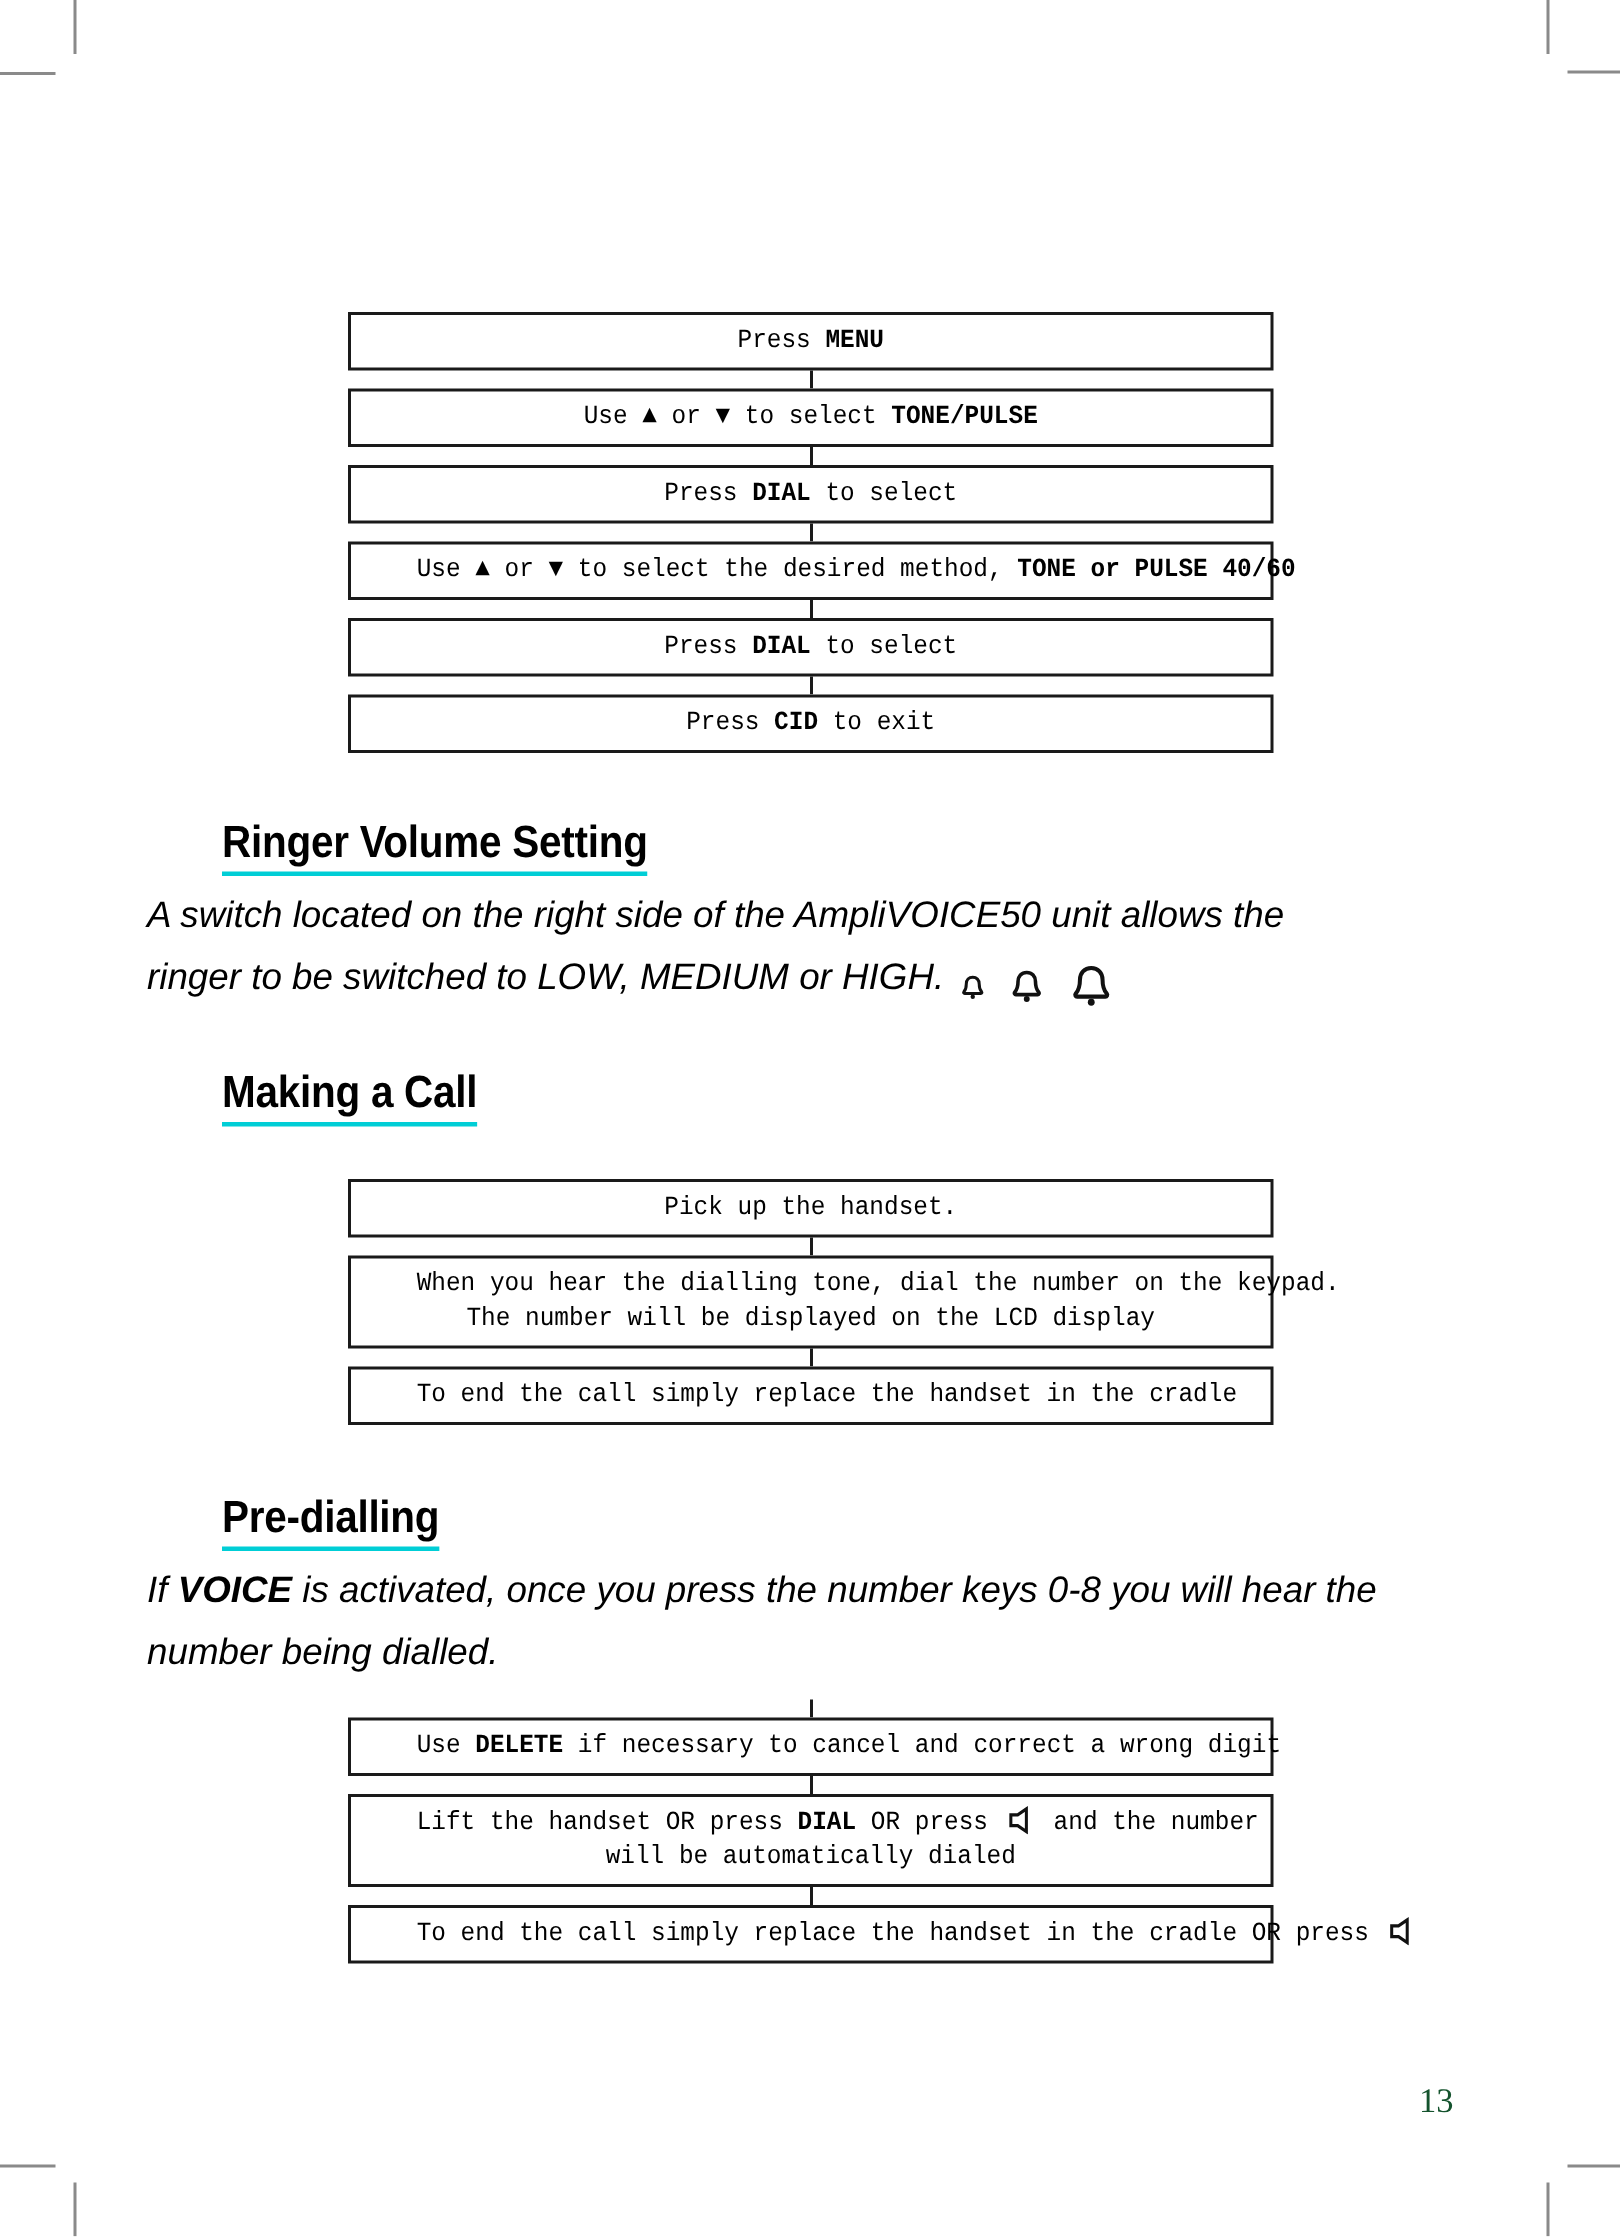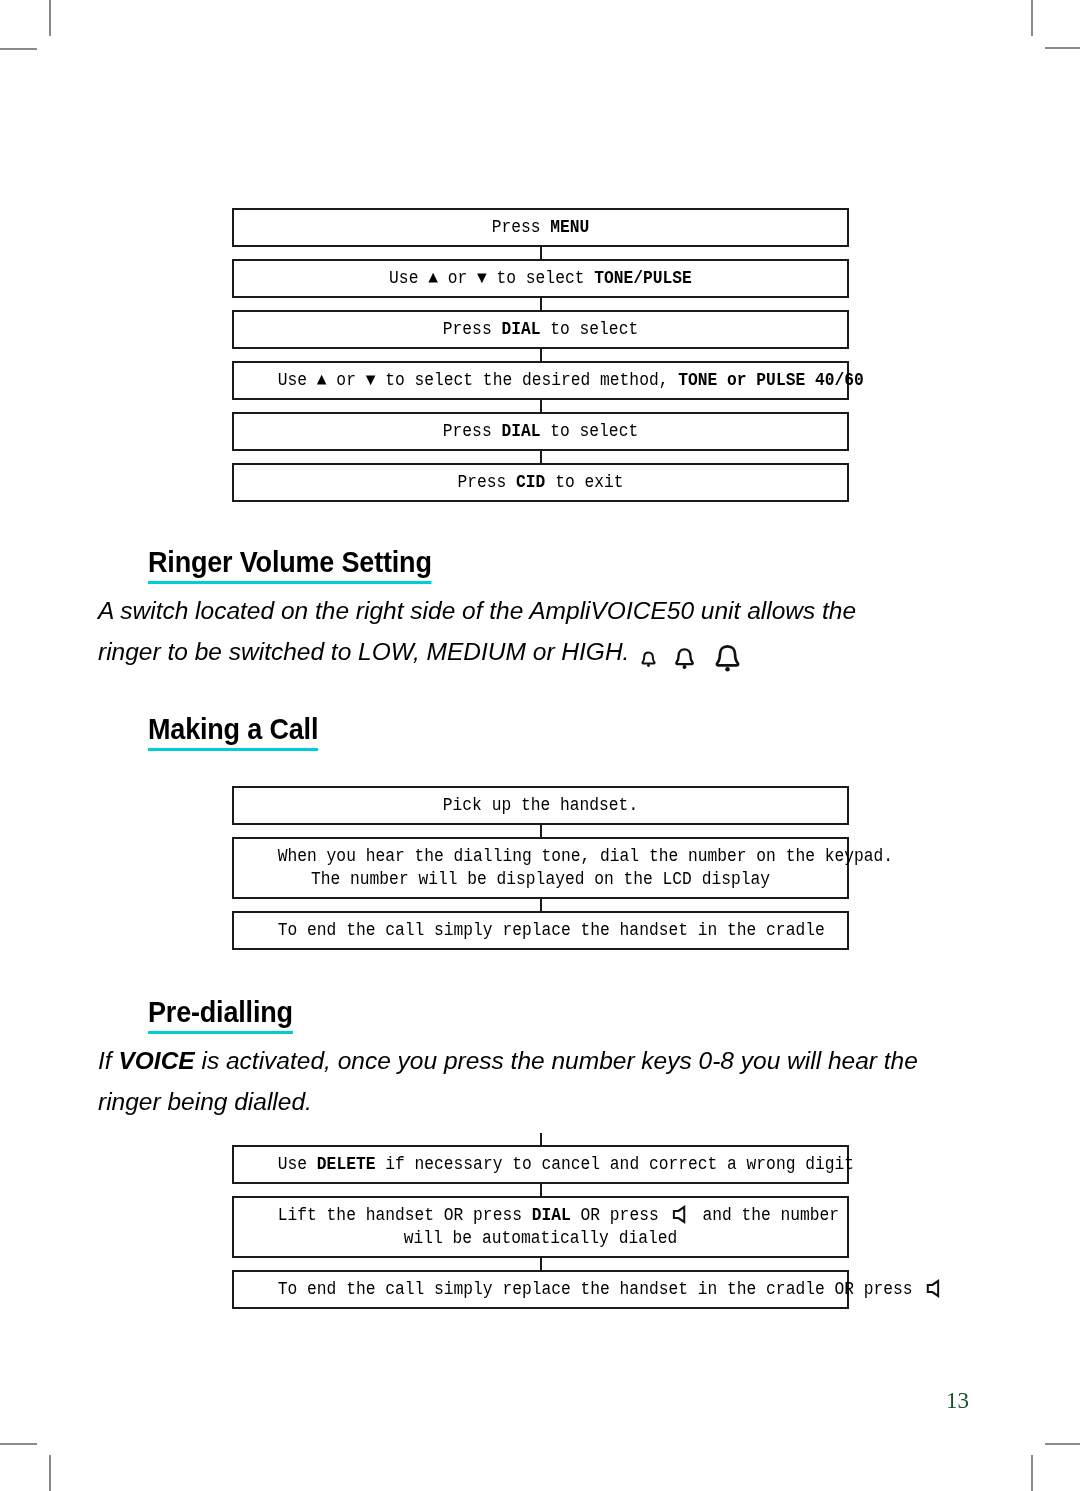--- a/index.html
+++ b/index.html
@@ -239,21 +239,21 @@
 
   <div class="heading" style="top:995px;">
     <span class="txt">Pre-dialling</span>
   </div>
 
   <div class="para" style="top:1040px;">
     <div>
       <span>If </span><b>VOICE</b><span> is activated, once you press the number keys 0-8 you will hear the</span>
     </div>
     <div>
-      <span>ringer being dialled.</span>
+      <span>number being dialled.</span>
     </div>
   </div>
 
   <div class="flow" id="flow-pre-dialling" style="top:1133px;">
       <div class="connector"></div>
       <div class="flow-box">
         <span class="ln"><span>Use </span><b>DELETE</b><span> if necessary to cancel and correct a wrong digit</span></span>
       </div>
       <div class="connector"></div>
       <div class="flow-box">

